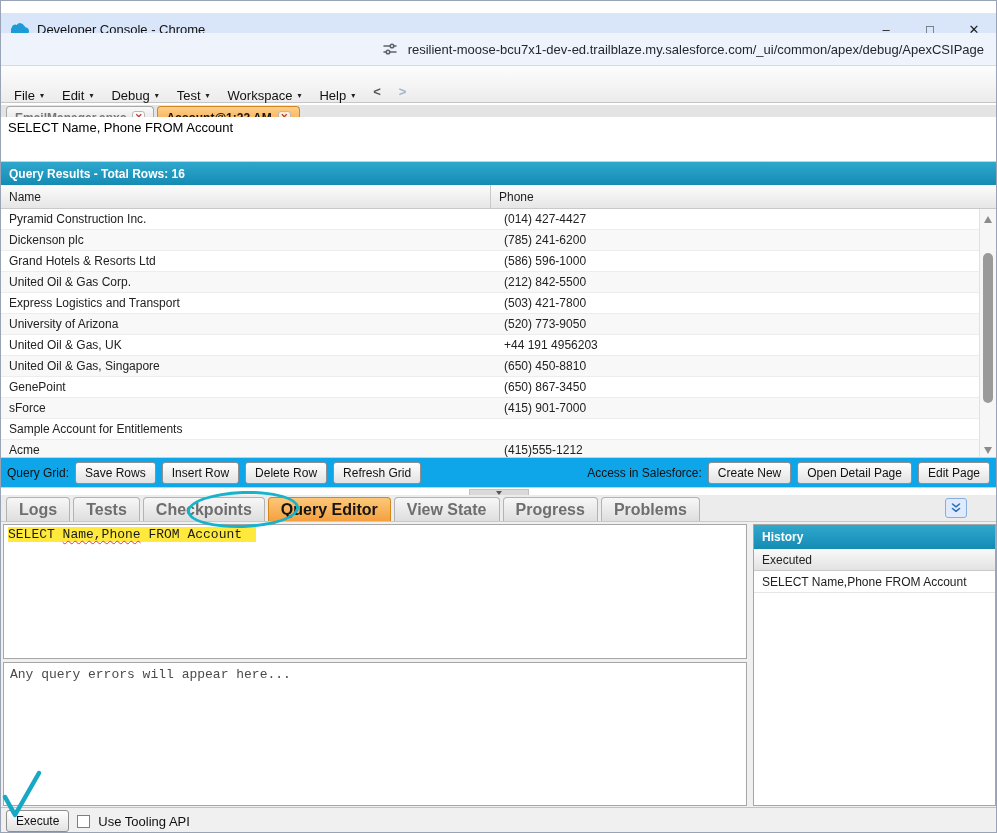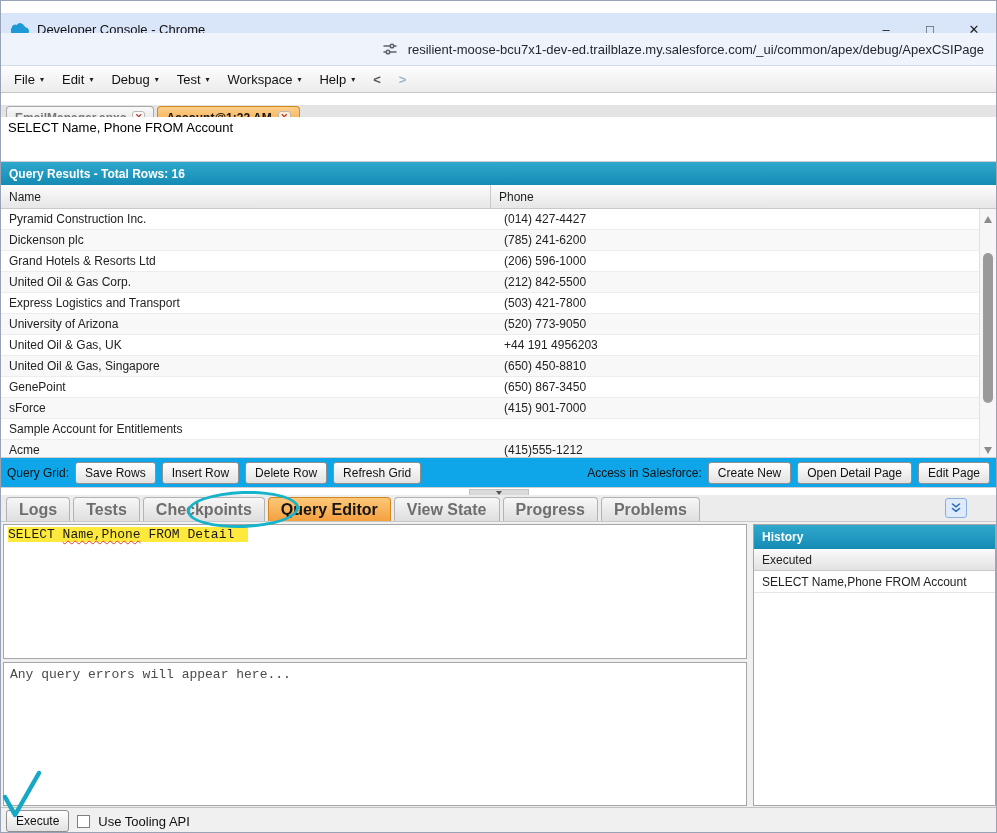--- a/index.html
+++ b/index.html
@@ -10,21 +10,21 @@
   .titlebar { position:absolute; top:12px; left:0; right:0; height:32px; background:#d9e5f9; display:flex; align-items:center; padding:0 0 0 10px; gap:8px; }
   .title { font-size:13px; color:#111; }
   .win-controls { margin-left:auto; display:flex; height:100%; }
   .win-btn { width:44px; height:100%; display:flex; align-items:center; justify-content:center; font-size:13px; color:#1c1c1c; cursor:default; }
 
   
   .urlbar { position:absolute; top:32px; left:0; right:0; height:33px; background:#eef3fc; border-bottom:1px solid #d3dae8; display:flex; align-items:center; padding:0 12px; gap:10px;justify-content:flex-end; }
   .url-text { font-size:13px; color:#24282e; }
 
   
-  .menubar { position:absolute; top:65px; left:0; right:0; height:27px; background:linear-gradient(#fdfdfd,#ececec); border-bottom:1px solid #c6c6c6; display:flex; align-items:center; padding:0 4px; font-size:13px; }
+  .menubar { position:absolute; top:65px; left:0; right:0; height:27px; background:linear-gradient(#fdfdfd,#ececec); border-bottom:1px solid #c6c6c6; display:flex; align-items:flex-start; padding:18px 4px; font-size:13px; }
   .menu-item { padding:4px 9px; display:flex; align-items:center; gap:5px; color:#111; }
   .menu-caret { font-size:8px; color:#222; }
   .nav-arrow { padding:0 9px; font-size:13px; font-weight:bold; color:#555; }
   .nav-arrow.fwd { color:#9fb3c8; }
 
   
   .tabstrip { position:absolute; top:104px; left:0; right:0; height:24px; background:#e4e4e4; border-bottom:1px solid #bdbdbd; display:flex; align-items:flex-end; padding:0 0 0 5px; gap:3px; }
   .tab { height:22px; display:flex; align-items:center; gap:6px; padding:0 8px; border:1px solid #a9a9a9; border-bottom:none; border-radius:4px 4px 0 0; background:linear-gradient(#fafafa,#dcdcdc); font-size:12px; font-weight:bold; color:#767676; }
   .tab.active { background:linear-gradient(#fdd08a,#f59f3c); border-color:#d3871c; color:#151515; }
   .tab-close { font-size:9px; line-height:1; color:#b23a2e; background:rgba(255,255,255,.7); border:1px solid #b9b9b9; border-radius:3px; width:13px; height:13px; display:flex; align-items:center; justify-content:center; }
@@ -168,21 +168,21 @@
       <div class="row">
         <div class="cell-name">Pyramid Construction Inc.</div>
         <div class="cell-phone">(014) 427-4427</div>
       </div>
       <div class="row">
         <div class="cell-name">Dickenson plc</div>
         <div class="cell-phone">(785) 241-6200</div>
       </div>
       <div class="row">
         <div class="cell-name">Grand Hotels &amp; Resorts Ltd</div>
-        <div class="cell-phone">(206) 596-1000</div>
+        <div class="cell-phone">(586) 596-1000</div>
       </div>
       <div class="row">
         <div class="cell-name">United Oil &amp; Gas Corp.</div>
         <div class="cell-phone">(212) 842-5500</div>
       </div>
       <div class="row">
         <div class="cell-name">Express Logistics and Transport</div>
         <div class="cell-phone">(503) 421-7800</div>
       </div>
       <div class="row">
@@ -253,21 +253,21 @@
       <div class="btab">Problems</div>
     </div>
   <div class="collapse-btn">
     <svg width="12" height="12" viewBox="0 0 12 12" fill="none" stroke="#2d6db5" stroke-width="1.6" stroke-linecap="round" stroke-linejoin="round">
       <polyline points="2.5,2 6,4.8 9.5,2"></polyline>
         <polyline points="2.5,6.5 6,9.3 9.5,6.5"></polyline>
     </svg>
   </div>
 
   <div class="editor-box">
-    <span class="hl"><span>SELECT </span><span class="squiggle">Name,Phone</span><span> FROM Detail</span></span>
+    <span class="hl"><span>SELECT </span><span class="squiggle">Name,Phone</span><span> FROM Account</span></span>
   </div>
 
   <div class="error-box">
     <span>Any query errors will appear here...</span>
   </div>
 
   <div class="history">
     <div class="history-header">History</div>
     <div class="history-subheader">Executed</div>
     <div>

